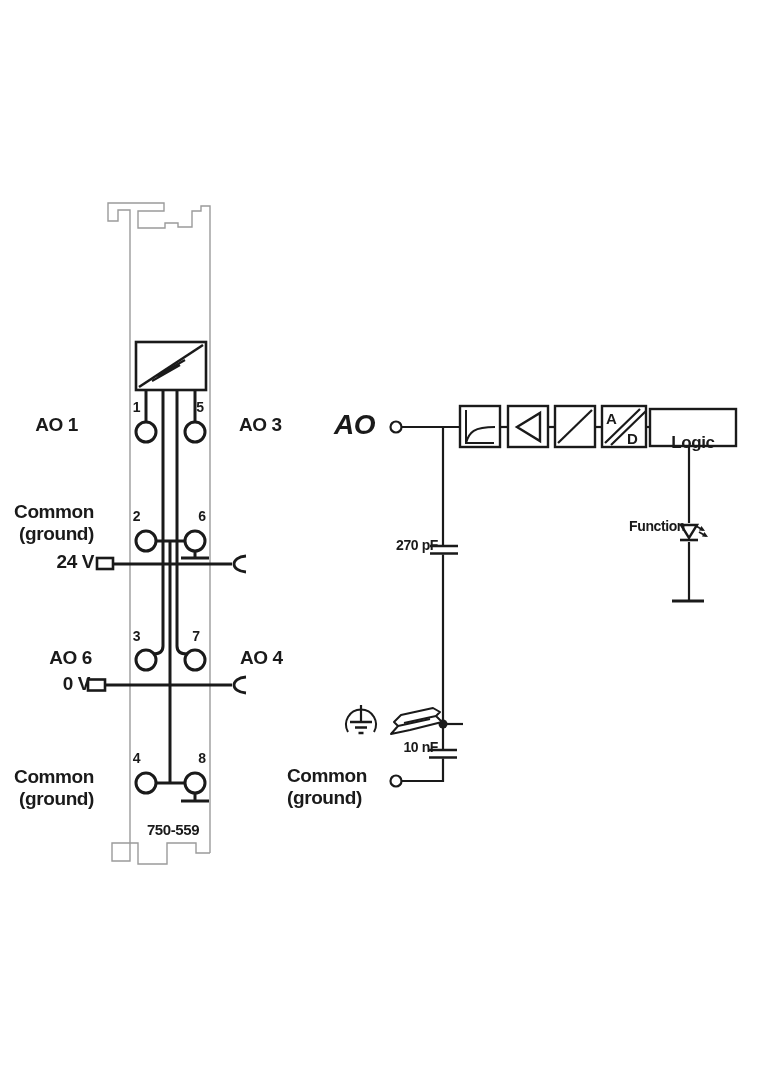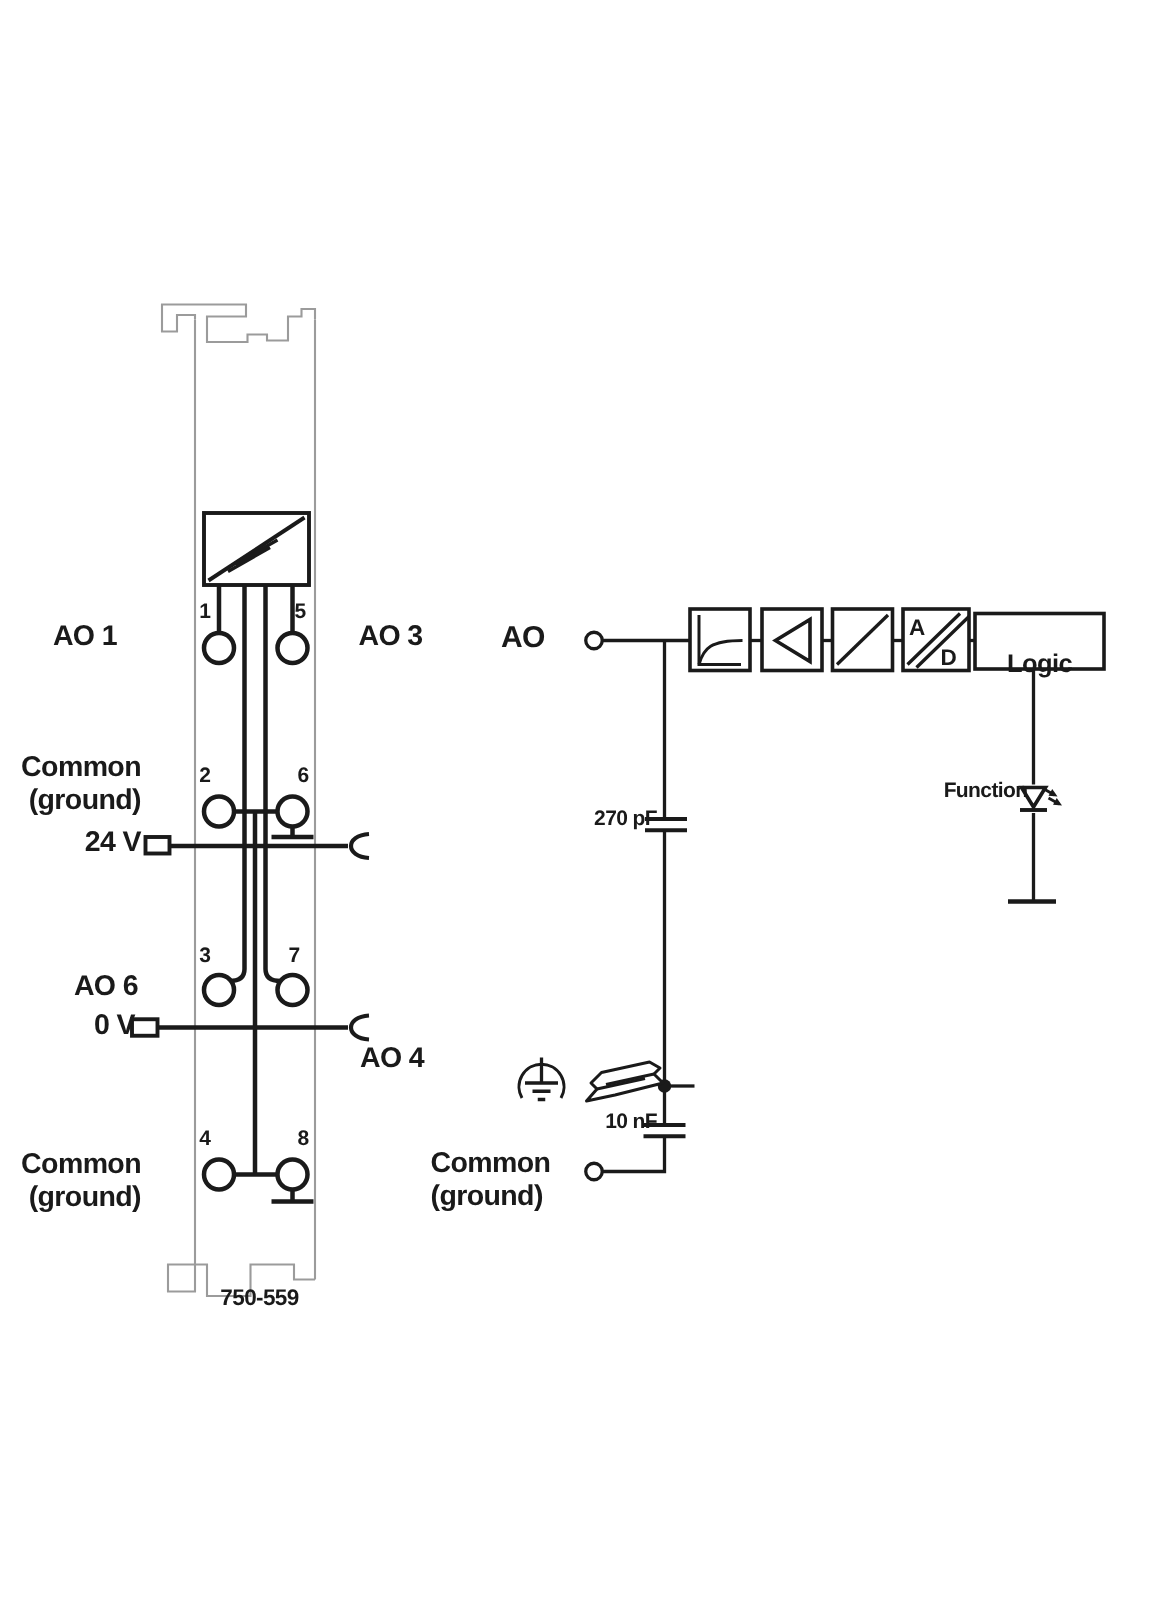--- a/index.html
+++ b/index.html
@@ -3,21 +3,21 @@
 <meta charset="utf-8">
 <style>
   html,body{margin:0;padding:0;background:#fff;}
   #canvas{
     position:relative;width:784px;height:1066px;background:#fff;overflow:hidden;
     font-family:"Liberation Sans",sans-serif;color:#1a1a1a;
   }
   #art{position:absolute;left:0;top:0;}
   .lbl{position:absolute;font-weight:bold;letter-spacing:-0.4px;line-height:22px;white-space:nowrap;}
   .sz19{font-size:19px;}
-  .sz20{font-size:20px;}
+  .sz20{font-size:28px;font-style:italic;}
   .sz18{font-size:14px;}
   .sz15{font-size:15px;}
   .sz14{font-size:14px;line-height:15px;}
   .ra{text-align:right;}
   .ca{text-align:center;}
   .blk{display:block;}
   .logicbox{display:flex;align-items:center;justify-content:center;font-size:17px;}
 </style>
 </head>
 <body>
@@ -125,33 +125,33 @@
     <g stroke="#1a1a1a" stroke-width="2" stroke-linejoin="round" fill="#fff">
       <path d="M391,734 L398,726 L394,722 L401,715 L433,708 L440,712 L436,716 L442,722 L410,730 Z"></path>
       <path fill="none" d="M398,726 L430,719"></path>
       <path fill="none" d="M436,716 L404,723"></path>
     </g>
   </svg>
 
   <div class="lbl sz19 ra" style="left:4px;top:414px;width:74px;">AO 1</div>
   <div class="lbl sz19" style="left:239px;top:414px;">AO 3</div>
   <div class="lbl sz19 ra" style="left:18px;top:647px;width:74px;">AO 6</div>
-  <div class="lbl sz19" style="left:240px;top:647px;margin-top:48px;">AO 4</div>
+  <div class="lbl sz19" style="left:240px;top:647px;">AO 4</div>
 
   <div class="lbl sz19 ra" style="left:10px;top:501px;width:84px;">
     <span class="blk">Common</span>
     <span class="blk">(ground)</span>
   </div>
   <div class="lbl sz19 ra" style="left:10px;top:551px;width:84px;">24 V</div>
   <div class="lbl sz19 ra" style="left:10px;top:673px;width:80px;">0 V</div>
   <div class="lbl sz19 ra" style="left:10px;top:766px;width:84px;">
     <span class="blk">Common</span>
     <span class="blk">(ground)</span>
   </div>
-  <div class="lbl sz15 ca" style="left:136px;top:819px;width:74px;margin-top:36px;">750-559</div>
+  <div class="lbl sz15 ca" style="left:136px;top:819px;width:74px;">750-559</div>
 
   <div class="lbl sz14 ca" style="left:130px;top:400px;width:13px;">1</div>
   <div class="lbl sz14 ca" style="left:193px;top:400px;width:14px;">5</div>
   <div class="lbl sz14 ca" style="left:130px;top:509px;width:13px;">2</div>
   <div class="lbl sz14 ca" style="left:195px;top:509px;width:14px;">6</div>
   <div class="lbl sz14 ca" style="left:130px;top:629px;width:13px;">3</div>
   <div class="lbl sz14 ca" style="left:189px;top:629px;width:14px;">7</div>
   <div class="lbl sz14 ca" style="left:130px;top:751px;width:13px;">4</div>
   <div class="lbl sz14 ca" style="left:195px;top:751px;width:14px;">8</div>
 

